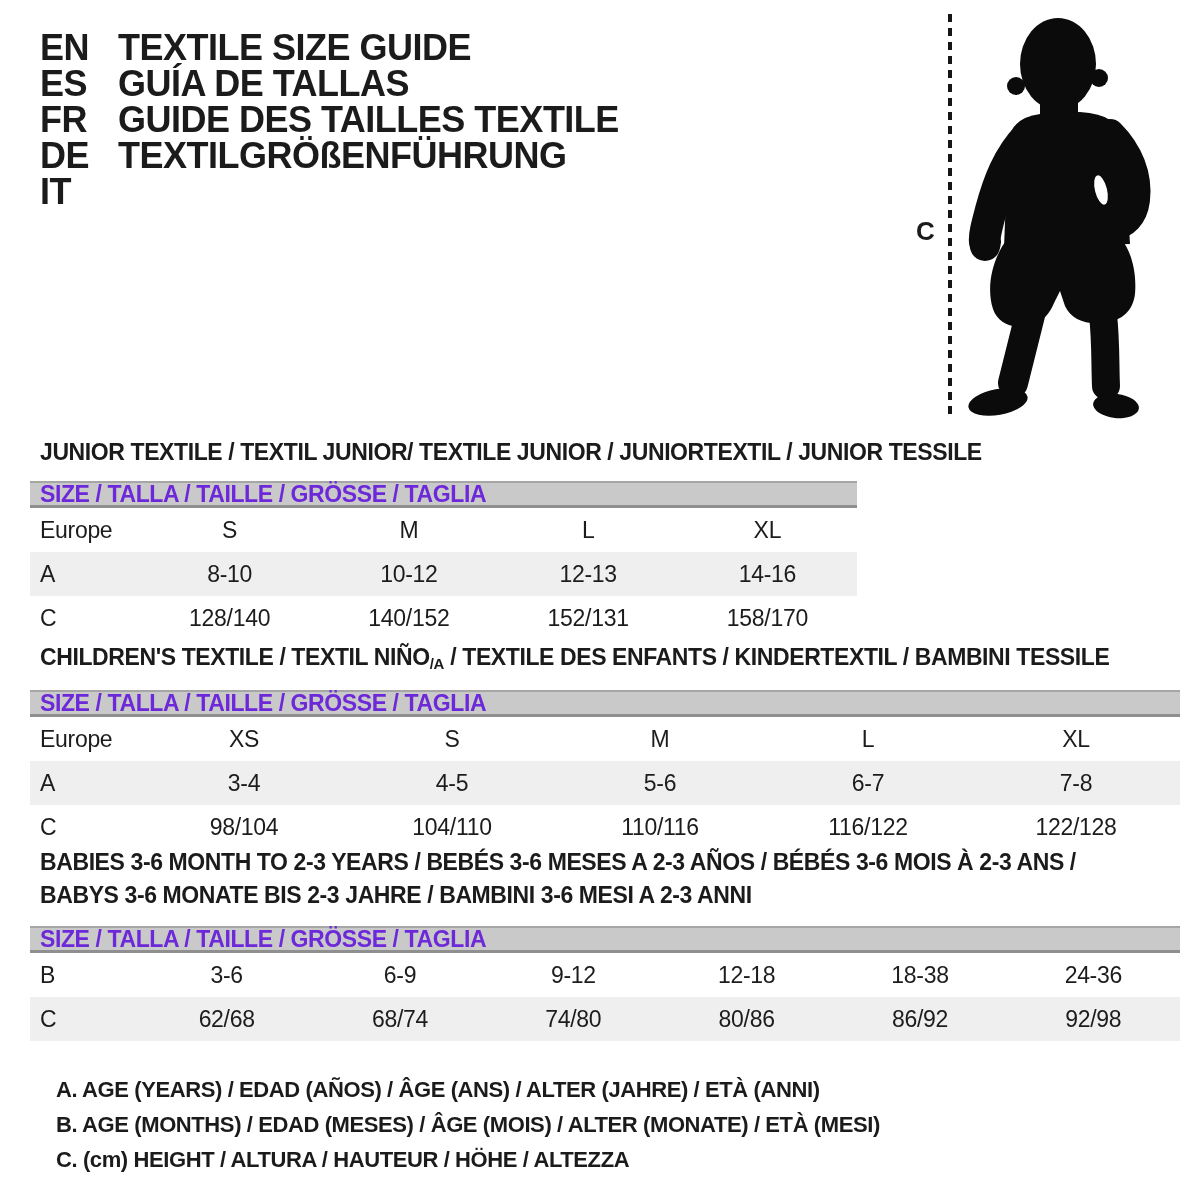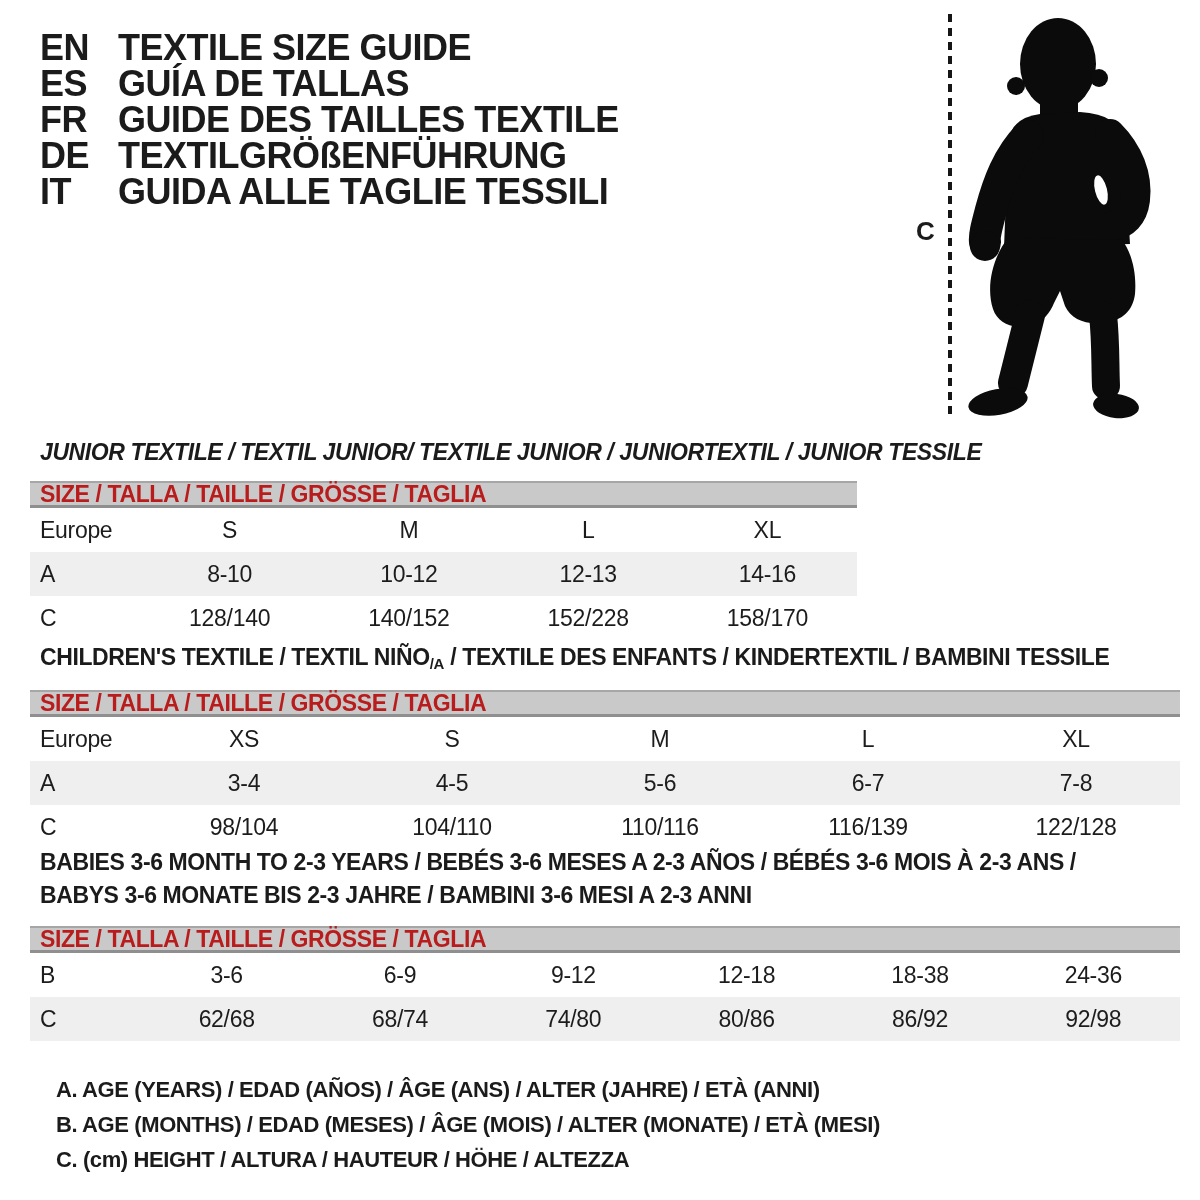--- a/index.html
+++ b/index.html
@@ -30,21 +30,21 @@
   
   .sec-title{left:40px;font-size:23px;font-weight:bold;letter-spacing:-0.4px;line-height:33px;white-space:nowrap;}
   .sub{font-size:15px;vertical-align:-4px;letter-spacing:-0.2px;}
 
   .size-table{left:30px;}
   .size-bar{
     height:27px;
     background:#c9c9c9;
     border-top:2px solid #a6a6a6;
     border-bottom:3px solid #8f8f8f;
-    color:#b91c1c;
+    color:#6d28d9;
     font-size:23px;font-weight:bold;letter-spacing:-0.4px;
     display:flex;align-items:center;
     padding-left:10px;box-sizing:border-box;
   }
   .trow{display:flex;align-items:center;height:44px;font-size:23px;letter-spacing:-0.3px;color:#1c1c1c;}
   .trow.shaded{background:#efefef;}
   .tlabel{width:110px;padding-left:10px;box-sizing:border-box;}
   .tcell{flex:1;text-align:center;}
 
   
@@ -66,21 +66,20 @@
   <div class="lang-row">
     <span class="lang-code">FR</span>
     <span>GUIDE DES TAILLES TEXTILE</span>
   </div>
   <div class="lang-row">
     <span class="lang-code">DE</span>
     <span>TEXTILGRÖßENFÜHRUNG</span>
   </div>
   <div class="lang-row">
     <span class="lang-code">IT</span>
-    <span>GUIDA ALLE TAGLIE TESSILI</span>
   </div>
 </div>
 
 <div class="abs dash-line"></div>
 <div class="abs c-label">C</div>
 <svg class="abs silhouette" width="240" height="408" viewBox="0 0 240 408" xmlns="http://www.w3.org/2000/svg">
   <g fill="#0b0b0b" stroke="none">
     <ellipse cx="106" cy="52" rx="38" ry="46"></ellipse>
     <circle cx="64" cy="74" r="9"></circle>
     <circle cx="147" cy="66" r="9"></circle>
@@ -91,21 +90,21 @@
     <path d="M158,122 C176,140 186,164 183,188 C181,204 172,212 160,214" fill="none" stroke="#0b0b0b" stroke-width="30" stroke-linecap="round"></path>
     <path d="M56,226 C40,246 34,276 41,297 C46,312 62,318 79,313 C91,310 98,301 102,291 L108,279 L113,294 C119,307 133,313 151,311 C171,309 181,298 183,282 C185,258 178,238 170,228 Z"></path>
     <path d="M78,303 L61,371" fill="none" stroke="#0b0b0b" stroke-width="30" stroke-linecap="round"></path>
     <path d="M151,303 C154,330 153,352 154,374" fill="none" stroke="#0b0b0b" stroke-width="28" stroke-linecap="round"></path>
     <ellipse cx="46" cy="390" rx="30" ry="13" transform="rotate(-10 46 390)"></ellipse>
     <ellipse cx="164" cy="394" rx="23" ry="12" transform="rotate(6 164 394)"></ellipse>
   </g>
   <ellipse cx="149" cy="178" rx="6" ry="15" fill="#ffffff" transform="rotate(-14 149 178)"></ellipse>
 </svg>
 
-<div class="abs sec-title" style="top:436px;font-style:italic;">JUNIOR TEXTILE / TEXTIL JUNIOR/ TEXTILE JUNIOR / JUNIORTEXTIL / JUNIOR TESSILE</div>
+<div class="abs sec-title" style="top:436px;">JUNIOR TEXTILE / TEXTIL JUNIOR/ TEXTILE JUNIOR / JUNIORTEXTIL / JUNIOR TESSILE</div>
 <div class="abs size-table" style="top:481px;width:827px;">
   <div class="size-bar">SIZE / TALLA / TAILLE / GRÖSSE / TAGLIA</div>
   <div>
       <div class="trow">
         <div class="tlabel">Europe</div>
         <div class="tcell">S</div>
         <div class="tcell">M</div>
         <div class="tcell">L</div>
         <div class="tcell">XL</div>
       </div>
@@ -113,21 +112,21 @@
         <div class="tlabel">A</div>
         <div class="tcell">8-10</div>
         <div class="tcell">10-12</div>
         <div class="tcell">12-13</div>
         <div class="tcell">14-16</div>
       </div>
       <div class="trow">
         <div class="tlabel">C</div>
         <div class="tcell">128/140</div>
         <div class="tcell">140/152</div>
-        <div class="tcell">152/228</div>
+        <div class="tcell">152/131</div>
         <div class="tcell">158/170</div>
       </div>
     </div>
 </div>
 
 <div class="abs sec-title" style="top:641px;"><span>CHILDREN'S TEXTILE / TEXTIL NIÑO</span><span class="sub">/A</span><span> / TEXTILE DES ENFANTS / KINDERTEXTIL / BAMBINI TESSILE</span></div>
 <div class="abs size-table" style="top:690px;width:1150px;">
   <div class="size-bar">SIZE / TALLA / TAILLE / GRÖSSE / TAGLIA</div>
   <div>
       <div class="trow">
@@ -144,21 +143,21 @@
         <div class="tcell">4-5</div>
         <div class="tcell">5-6</div>
         <div class="tcell">6-7</div>
         <div class="tcell">7-8</div>
       </div>
       <div class="trow">
         <div class="tlabel">C</div>
         <div class="tcell">98/104</div>
         <div class="tcell">104/110</div>
         <div class="tcell">110/116</div>
-        <div class="tcell">116/139</div>
+        <div class="tcell">116/122</div>
         <div class="tcell">122/128</div>
       </div>
     </div>
 </div>
 
 <div class="abs sec-title" style="top:846px;">
   <div>BABIES 3-6 MONTH TO 2-3 YEARS / BEBÉS 3-6 MESES A 2-3 AÑOS / BÉBÉS 3-6 MOIS À 2-3 ANS /</div>
   <div>BABYS 3-6 MONATE BIS 2-3 JAHRE / BAMBINI 3-6 MESI A 2-3 ANNI</div>
 </div>
 <div class="abs size-table" style="top:926px;width:1150px;">

